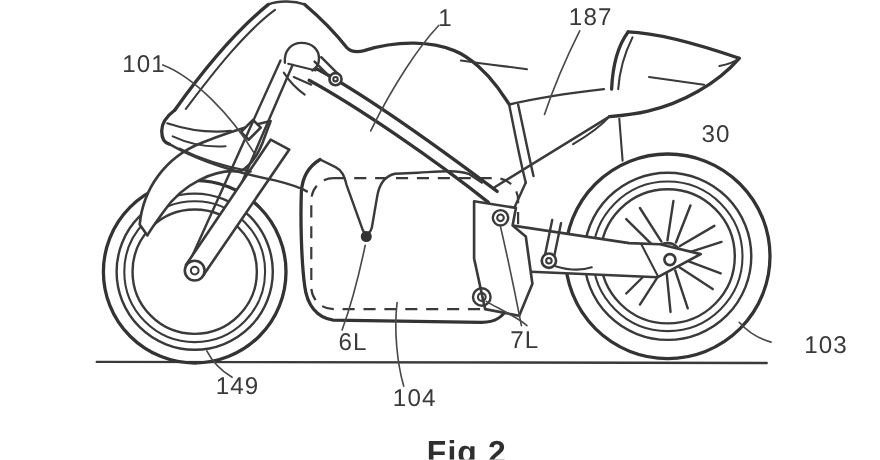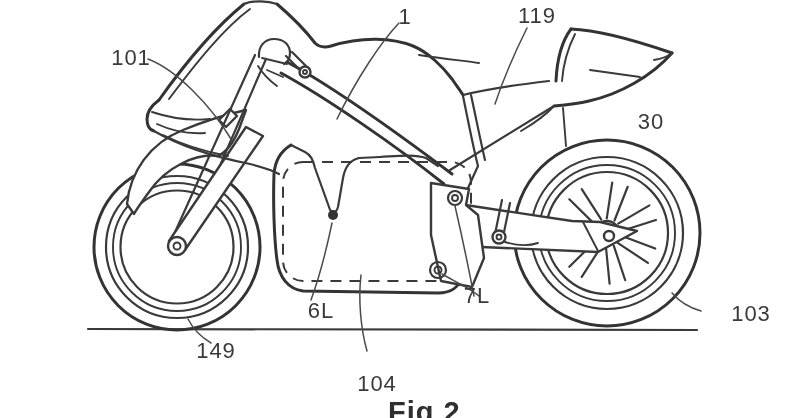--- a/index.html
+++ b/index.html
@@ -170,24 +170,24 @@
       <path class="leader" d="M211,343 C201,337 193,329 188,319"></path>
       <path class="leader" d="M701,311 C690,308 679,301 672,293"></path>
       <path class="leader" d="M367,351 C361,330 358,300 361,275"></path>
       <path class="leader" d="M311,300 C319,278 327,247 332,223"></path>
       <path class="leader" d="M474,296 C468,265 461,232 455,206"></path>
       <path class="leader" d="M479,296 C470,288 452,280 442,274"></path>
     </g>
   </svg>
 
   <span class="lbl" style="left:405px;top:17px">1</span>
-  <span class="lbl" style="left:537px;top:16px">119</span>
+  <span class="lbl" style="left:537px;top:16px">187</span>
   <span class="lbl" style="left:131px;top:58px">101</span>
   <span class="lbl" style="left:651px;top:122px">30</span>
   <span class="lbl" style="left:751px;top:314px">103</span>
   <span class="lbl" style="left:216px;top:351px">149</span>
-  <span class="lbl" style="left:377px;top:384px">104</span>
+  <span class="lbl" style="left:377px;top:362px">104</span>
   <span class="lbl" style="left:321px;top:311px">6L</span>
-  <span class="lbl" style="left:477px;top:296px">7L</span>
+  <span class="lbl" style="left:477px;top:309px">7L</span>
 
   <div class="caption">Fig 2</div>
 
 </div>
 
 </body></html>

